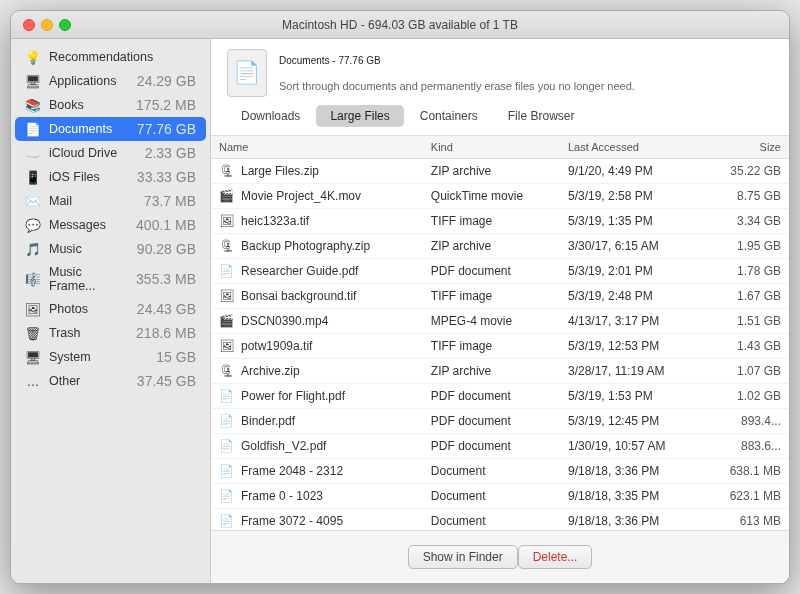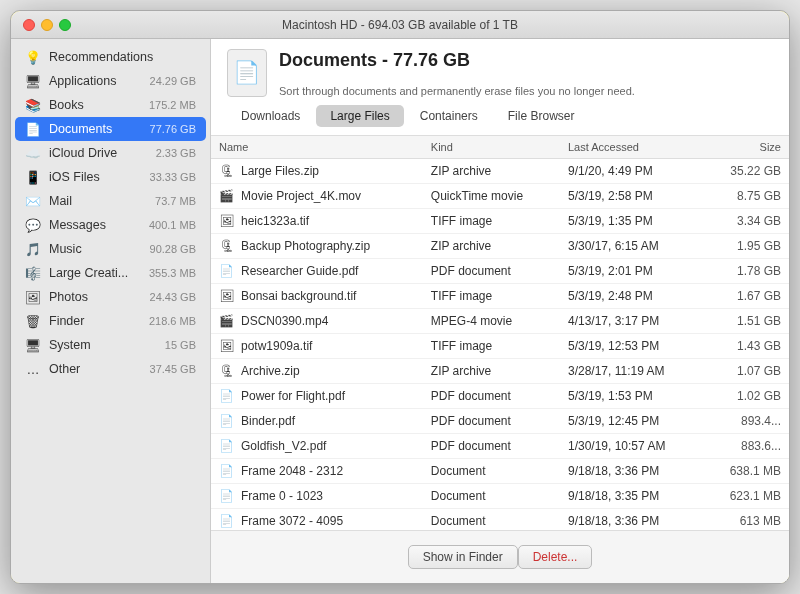--- a/index.html
+++ b/index.html
@@ -93,21 +93,21 @@
       align-items: center;
       justify-content: center;
       font-size: 13px;
       flex-shrink: 0;
     }
     .sidebar-item .label {
       flex: 1;
       font-weight: 400;
     }
     .sidebar-item .size {
-      font-size: 11px;
+      font-size: 14px;
       color: #888;
     }
     .sidebar-item.active .size {
       color: rgba(255,255,255,0.8);
     }
     .content-area {
       flex: 1;
       display: flex;
       flex-direction: column;
       background: white;
@@ -130,22 +130,22 @@
       background: #f0f0f0;
       border: 1px solid #ccc;
       border-radius: 4px;
       display: flex;
       align-items: center;
       justify-content: center;
       font-size: 22px;
       flex-shrink: 0;
     }
     .doc-title {
-      font-size: 18px;
-      font-weight: 700;
+      font-size: 10px;
+      font-weight: 400;
       color: #222;
     }
     .doc-subtitle {
       font-size: 11px;
       color: #666;
       margin-top: 14px;
     }
     .tabs {
       display: flex;
       gap: 2px;
@@ -302,31 +302,31 @@
     <span class="label">Messages</span>
     <span class="size">400.1 MB</span>
   </div>
         <div class="sidebar-item">
     <span class="icon">🎵</span>
     <span class="label">Music</span>
     <span class="size">90.28 GB</span>
   </div>
         <div class="sidebar-item">
     <span class="icon">🎼</span>
-    <span class="label">Large Creati...</span>
+    <span class="label">Music Frame...</span>
     <span class="size">355.3 MB</span>
   </div>
         <div class="sidebar-item">
     <span class="icon">🖼</span>
     <span class="label">Photos</span>
     <span class="size">24.43 GB</span>
   </div>
         <div class="sidebar-item">
     <span class="icon">🗑</span>
-    <span class="label">Finder</span>
+    <span class="label">Trash</span>
     <span class="size">218.6 MB</span>
   </div>
         <div class="sidebar-item">
     <span class="icon">🖥</span>
     <span class="label">System</span>
     <span class="size">15 GB</span>
   </div>
         <div class="sidebar-item">
     <span class="icon">…</span>
     <span class="label">Other</span>

